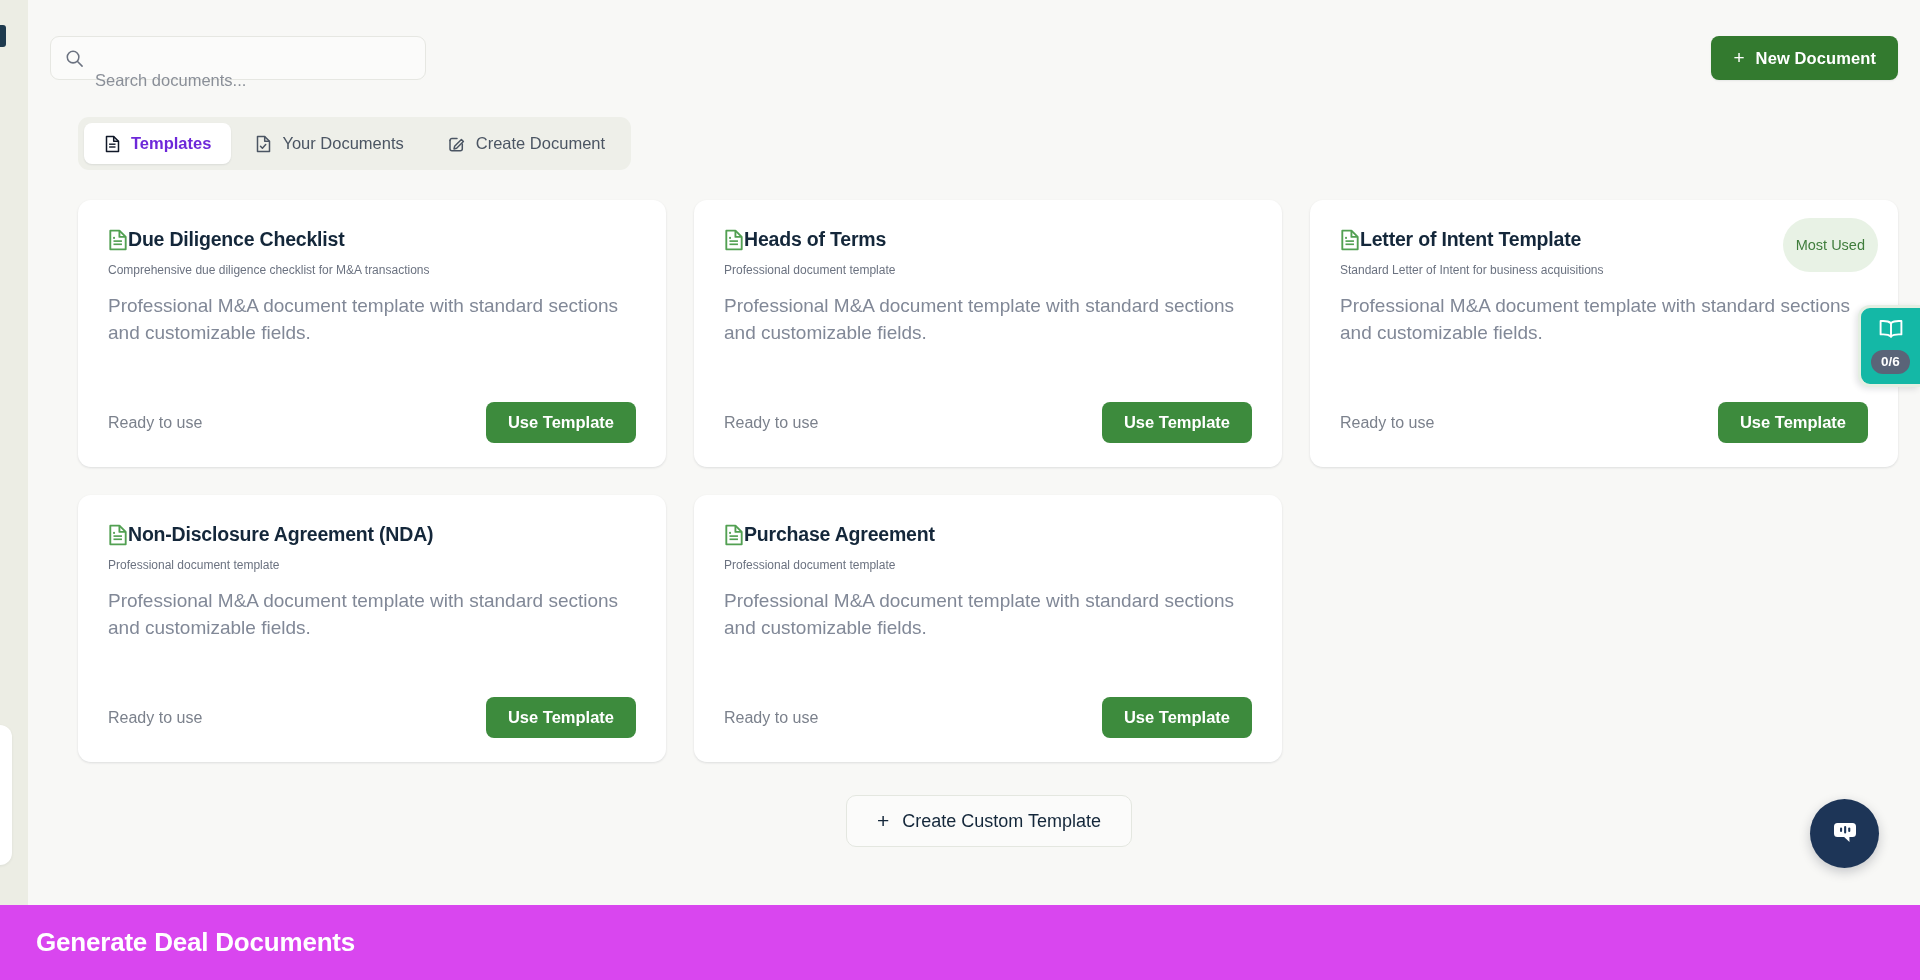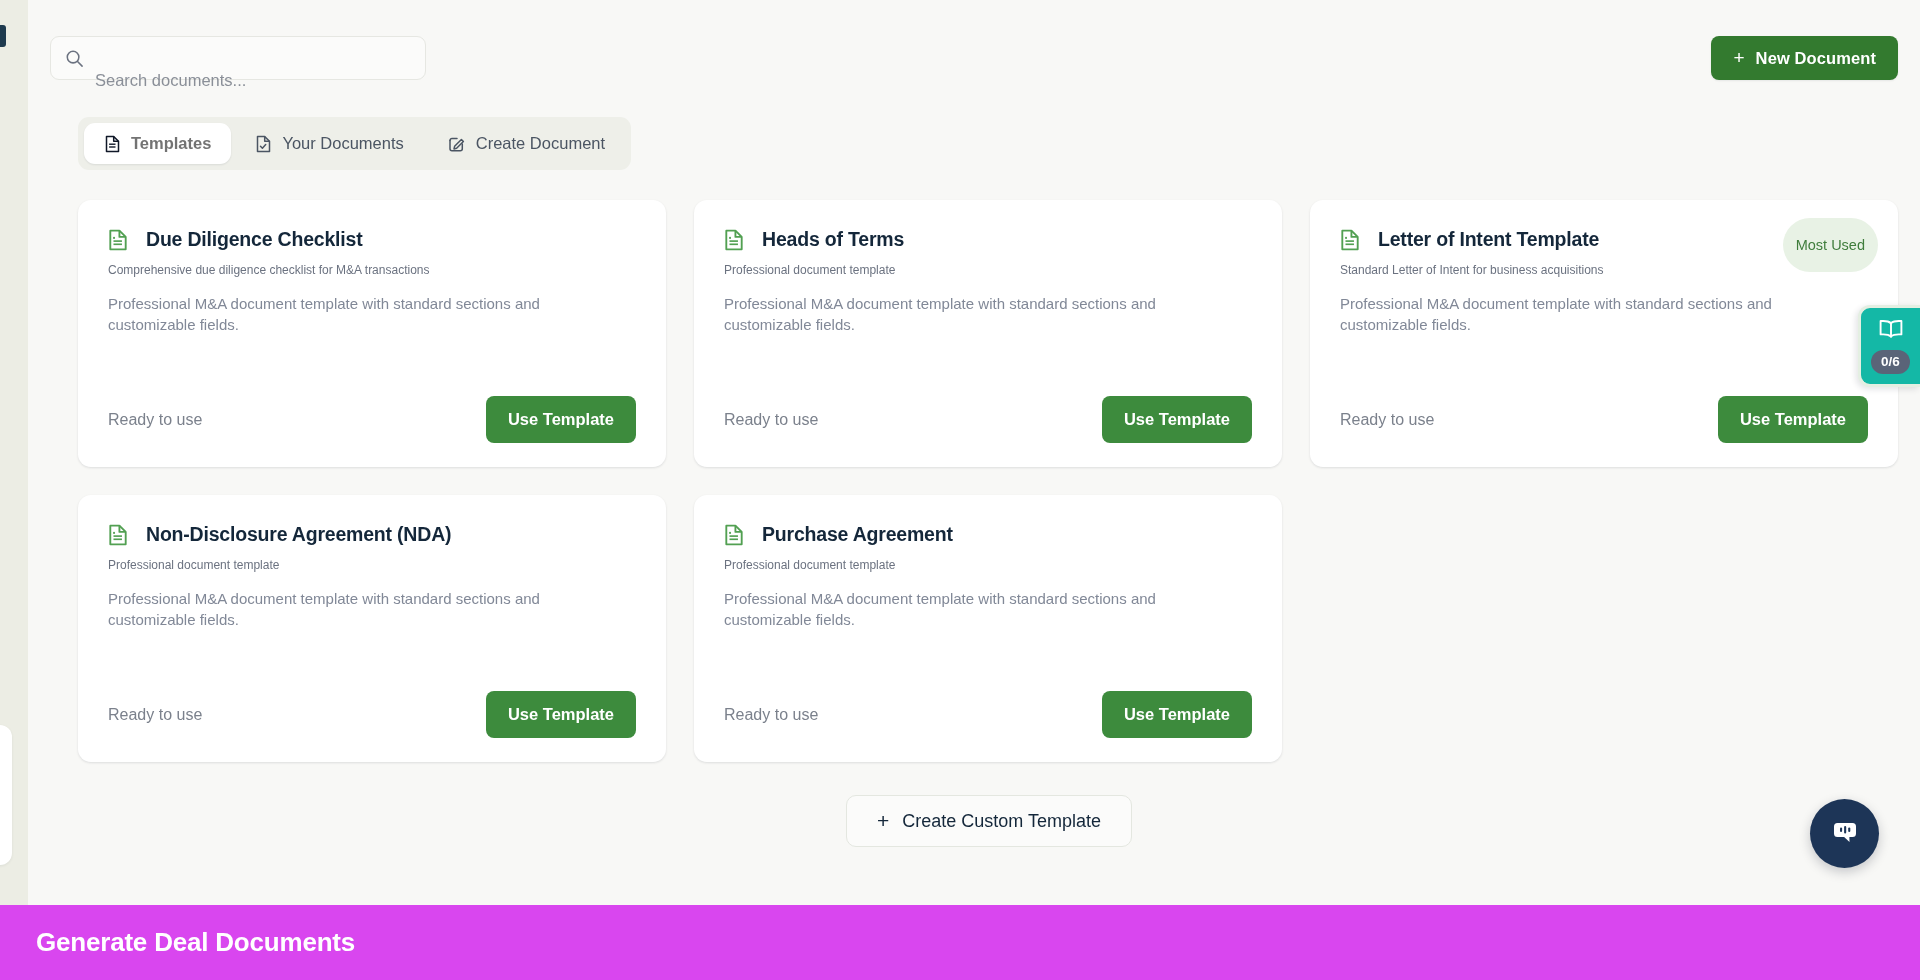--- a/index.html
+++ b/index.html
@@ -106,24 +106,23 @@
     font-size: 16.5px;
     color: #4b5563;
     cursor: pointer;
     background: transparent;
     border: 0;
     font-family: "Liberation Sans", sans-serif;
     white-space: nowrap;
   }
   .tab.active {
     background: #ffffff;
-    color: #737373;
+    color: #6d28d9;
     font-weight: 700;
     box-shadow: 0 1px 2px rgba(16,24,40,.09);
-    border-radius: 11px;
   }
   .tab svg { display: block; flex: 0 0 auto; }
 
   
   .grid {
     position: absolute; left: 50px; top: 200px;
     width: 1822px;
     display: grid;
     grid-template-columns: repeat(3, 588px);
     column-gap: 28px;
@@ -131,52 +130,52 @@
   }
   .card {
     position: relative;
     height: 267px;
     background: #ffffff;
     border-radius: 13px;
     box-shadow: 0 1px 3px rgba(16,24,40,.08), 0 1px 2px rgba(16,24,40,.04);
     padding: 28px 30px 24px 30px;
   }
   .card-head {
-    display: flex; align-items: center; gap: 18px;
+    display: flex; align-items: center; gap: 0;
     margin-bottom: 12px;
   }
   .card-head svg { flex: 0 0 auto; display: block; }
   .card-title {
     font-size: 19.5px;
     font-weight: 700;
     color: #14273a;
     letter-spacing: -.2px;
   }
   .card-sub {
     font-size: 12px;
     color: #6b7280;
     margin-bottom: 16px;
   }
   .card-desc {
-    font-size: 15px;
+    font-size: 19px;
     color: #818897;
     line-height: 1.42;
     max-width: 520px;
   }
   .card-foot {
     position: absolute;
     left: 30px; right: 30px; bottom: 24px;
     display: flex; align-items: center; justify-content: space-between;
   }
   .ready {
     font-size: 16px;
     color: #7b818c;
   }
   .use-btn {
-    height: 47px;
+    height: 41px;
     padding: 0 22px;
     background: #3d8b3d;
     color: #ffffff;
     border: 0; border-radius: 8px;
     font-family: "Liberation Sans", sans-serif;
     font-size: 16.5px; font-weight: 700;
     cursor: pointer;
   }
   .badge {
     position: absolute;

